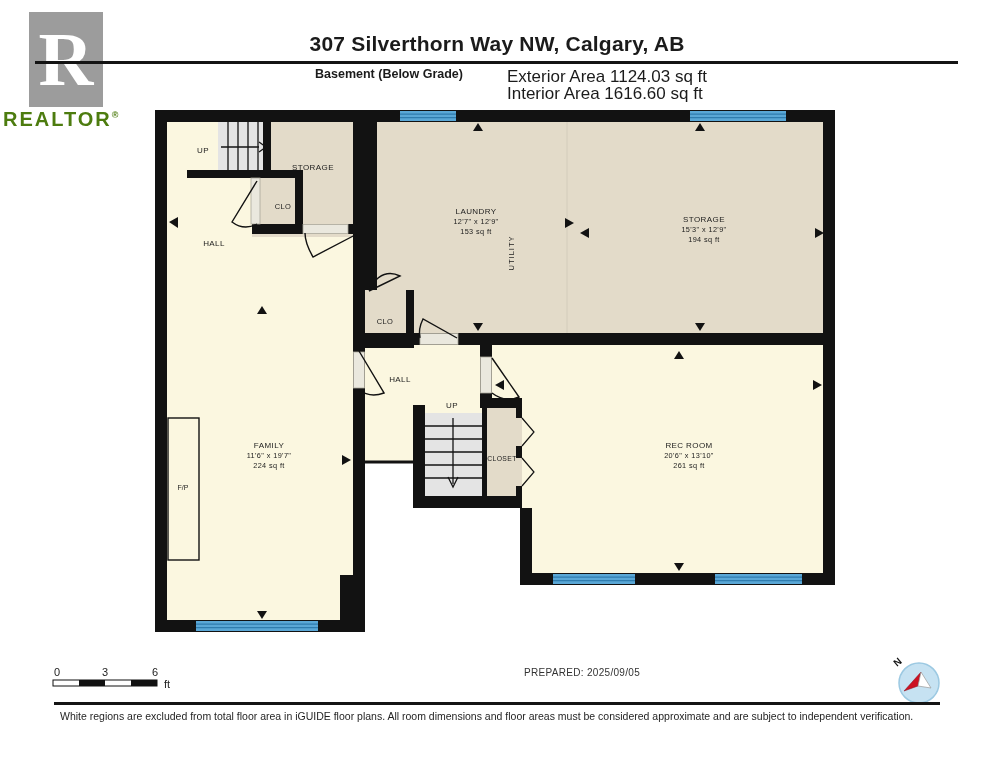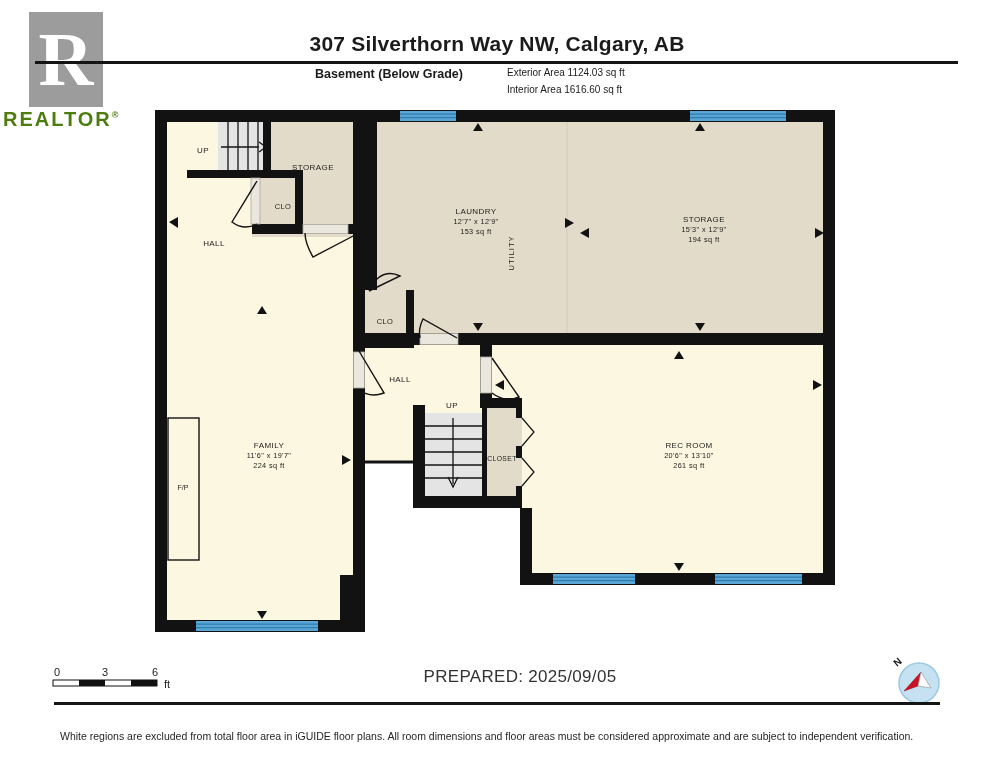--- a/index.html
+++ b/index.html
@@ -1,28 +1,28 @@
 <!DOCTYPE html>
 <html><head>
 <meta charset="utf-8">
 <style>
   html,body{margin:0;padding:0;}
   body{width:994px;height:768px;background:#ffffff;position:relative;overflow:hidden;
        font-family:"Liberation Sans", sans-serif;color:#1b1b1b;}
   .abs{position:absolute;}
   .title{font-weight:bold;font-size:21px;letter-spacing:.2px;text-align:center;}
   .sub-bold{font-weight:bold;font-size:12.5px;}
-  .sub{font-size:10px;}
+  .sub{font-size:17px;}
   .wordmark{font-size:20px;color:#4d7c0f;letter-spacing:2px;font-weight:bold;}
   .wordmark sup{font-size:9px;letter-spacing:0;}
   .rule{background:#141414;}
   .logo{background:#9c9c9c;display:flex;align-items:center;justify-content:center;}
   .logo span{color:#ffffff;font-size:76px;line-height:.9;font-weight:bold;
              font-family:"Liberation Serif", serif;}
-  .prepared{font-size:17px;color:#333;text-align:center;letter-spacing:.3px;}
+  .prepared{font-size:10px;color:#333;text-align:right;letter-spacing:.3px;}
   .disclaimer{font-size:10.5px;color:#1f1f1f;}
   svg text{font-family:"Liberation Sans", sans-serif;}
 </style>
 </head>
 <body>
 
 <div class="abs logo" style="left:29px;top:12px;width:74px;height:95px;">
   <span>R</span>
 </div>
 <div class="abs wordmark" style="left:3px;top:108px;">
@@ -198,13 +198,13 @@
 <div class="abs prepared" style="left:400px;top:667px;width:240px;">PREPARED: 2025/09/05</div>
 
 <svg class="abs" style="left:888px;top:650px;" width="64" height="62" viewBox="0 0 64 62">
   <text transform="translate(9,17) rotate(-40)" font-size="10" font-weight="bold" fill="#111">N</text>
   <circle cx="31" cy="33" r="20" fill="#C6E2F2" stroke="#9CC9E2" stroke-width="1.5"></circle>
   <polygon points="16,41 33,22 30,36" fill="#CC1122" stroke="#8B0F1A" stroke-width="0.5"></polygon>
   <polygon points="30,36 33,22 43,38" fill="#ffffff" stroke="#999999" stroke-width="0.7"></polygon>
 </svg>
 
 <div class="abs rule" style="left:54px;top:702px;width:886px;height:3px;"></div>
-<div class="abs disclaimer" style="left:60px;top:710px;width:910px;margin-top:20px;">White regions are excluded from total floor area in iGUIDE floor plans. All room dimensions and floor areas must be considered approximate and are subject to independent verification.</div>
+<div class="abs disclaimer" style="left:60px;top:710px;width:910px;">White regions are excluded from total floor area in iGUIDE floor plans. All room dimensions and floor areas must be considered approximate and are subject to independent verification.</div>
 
 </body></html>

